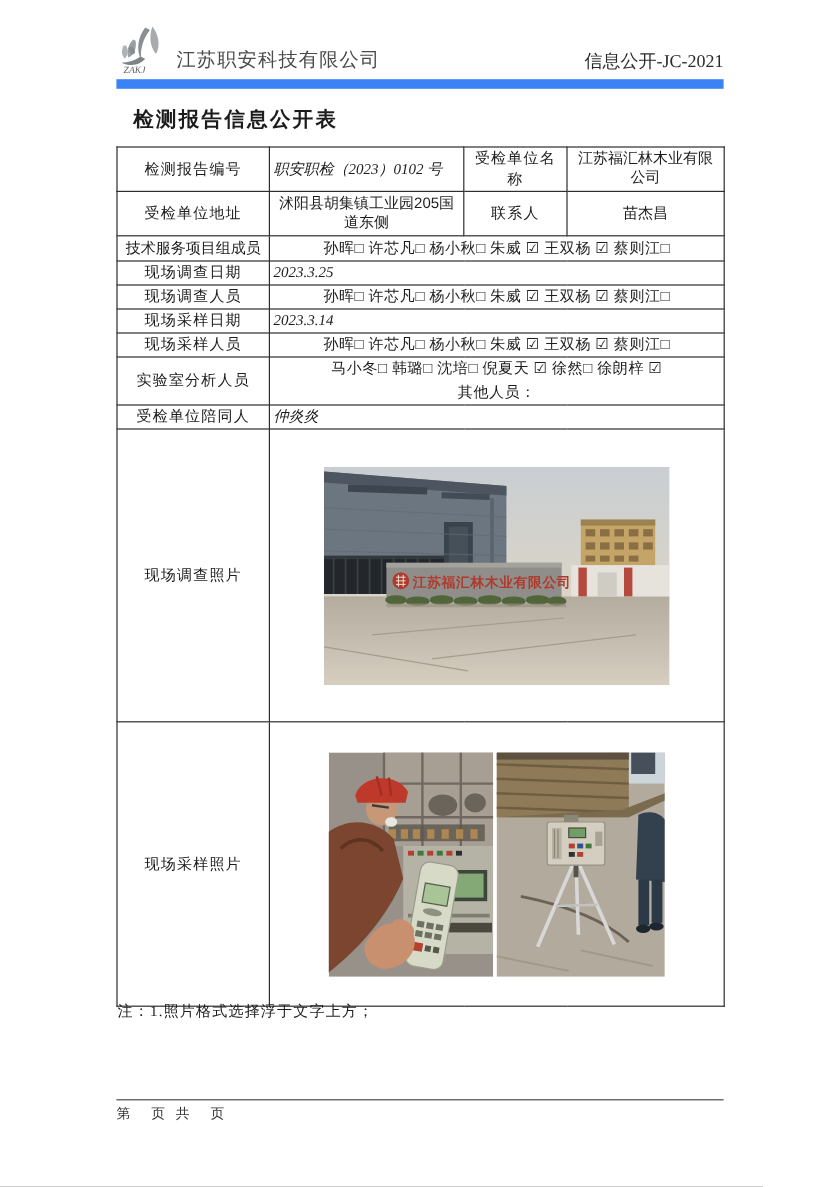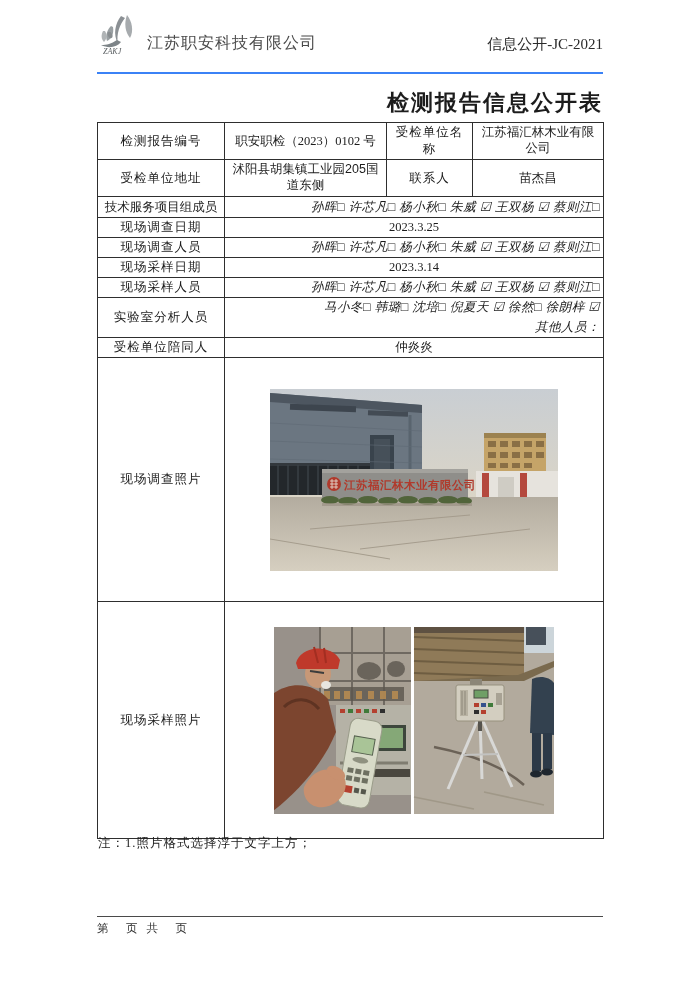--- a/index.html
+++ b/index.html
@@ -1,35 +1,35 @@
 <!DOCTYPE html>
 <html><head>
 <meta charset="utf-8">
 <style>
   html,body{margin:0;padding:0;background:#888;}
   .page{position:relative;width:700px;height:989px;background:#ffffff;
         font-family:"Liberation Serif",serif;color:#1c1c1c;overflow:hidden;}
   .header{position:absolute;left:97px;top:28px;width:506px;height:46px;
-          border-bottom:2px solid #3b82f6;display:flex;align-items:flex-end;
-          justify-content:space-between;padding-bottom:16px;box-sizing:border-box;}
+          border-bottom:8px solid #3b82f6;display:flex;align-items:flex-end;
+          justify-content:space-between;padding-bottom:3px;box-sizing:border-box;}
   .header-left{display:flex;align-items:flex-end;gap:4px;}
   .logo{width:46px;height:42px;flex:0 0 auto;}
   .company-name{font-size:16px;color:#4a4a4a;letter-spacing:1px;padding-bottom:2px;}
   .doc-number{font-size:15px;color:#2a2a2a;padding-bottom:2px;}
-  .doc-title{position:absolute;left:97px;top:88px;width:506px;text-align:right;
-             font-size:22px;font-weight:bold;letter-spacing:2px;}
+  .doc-title{position:absolute;left:111px;top:88px;width:506px;text-align:left;
+             font-size:17px;font-weight:bold;letter-spacing:2px;}
   table.main{position:absolute;left:97px;top:122px;width:506px;border-collapse:collapse;
              table-layout:fixed;}
   table.main td{border:1px solid #2e2e2e;font-size:12.5px;overflow:hidden;
                 padding:1px 3px;vertical-align:middle;}
   td.lbl{text-align:center;letter-spacing:1px;}
-  td.val-center{text-align:center;}
+  td.val-center{font-style:italic;}
   td.hei{font-family:"Liberation Sans",sans-serif;text-align:center;line-height:1.25;}
   td.contact-val{font-family:"Liberation Sans",sans-serif;text-align:center;font-size:14px;}
-  td.members{text-align:right;padding-left:7px;letter-spacing:0.5px;font-style:italic;}
+  td.members{text-align:center;padding-left:7px;letter-spacing:0.5px;}
   .lab-line2{margin-top:3px;}
   td.photo-cell{padding:0;}
   .photo-wrap{width:100%;height:100%;display:flex;align-items:center;justify-content:center;}
   .note{position:absolute;left:98px;top:835px;font-size:12.5px;letter-spacing:1px;}
   .footer-line{position:absolute;left:97px;top:916px;width:506px;border-top:1px solid #4a4a4a;}
   .footer-text{position:absolute;left:97px;top:921px;width:506px;
                font-size:11.5px;letter-spacing:3px;color:#333;}
 </style>
 </head>
 <body>

